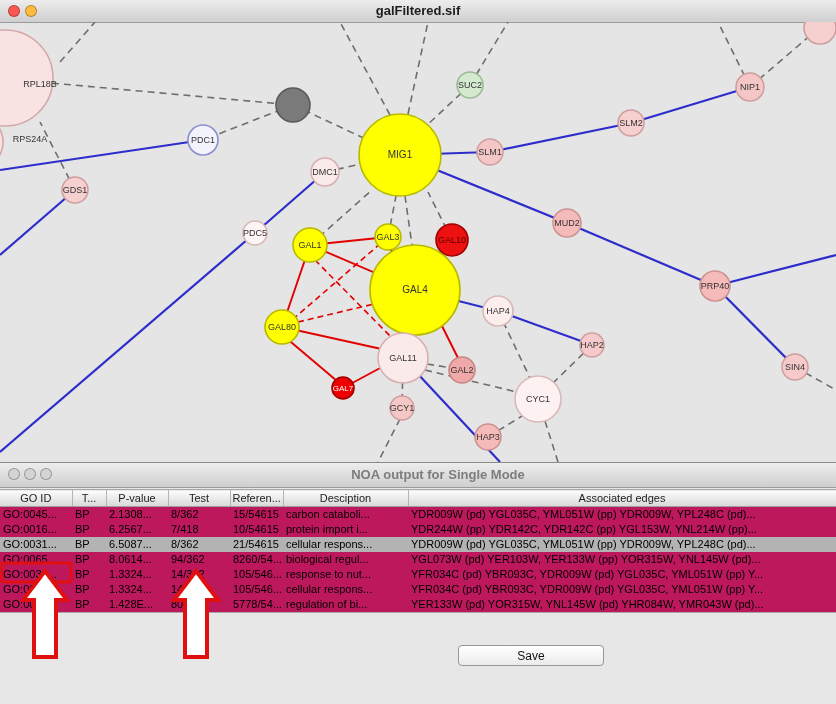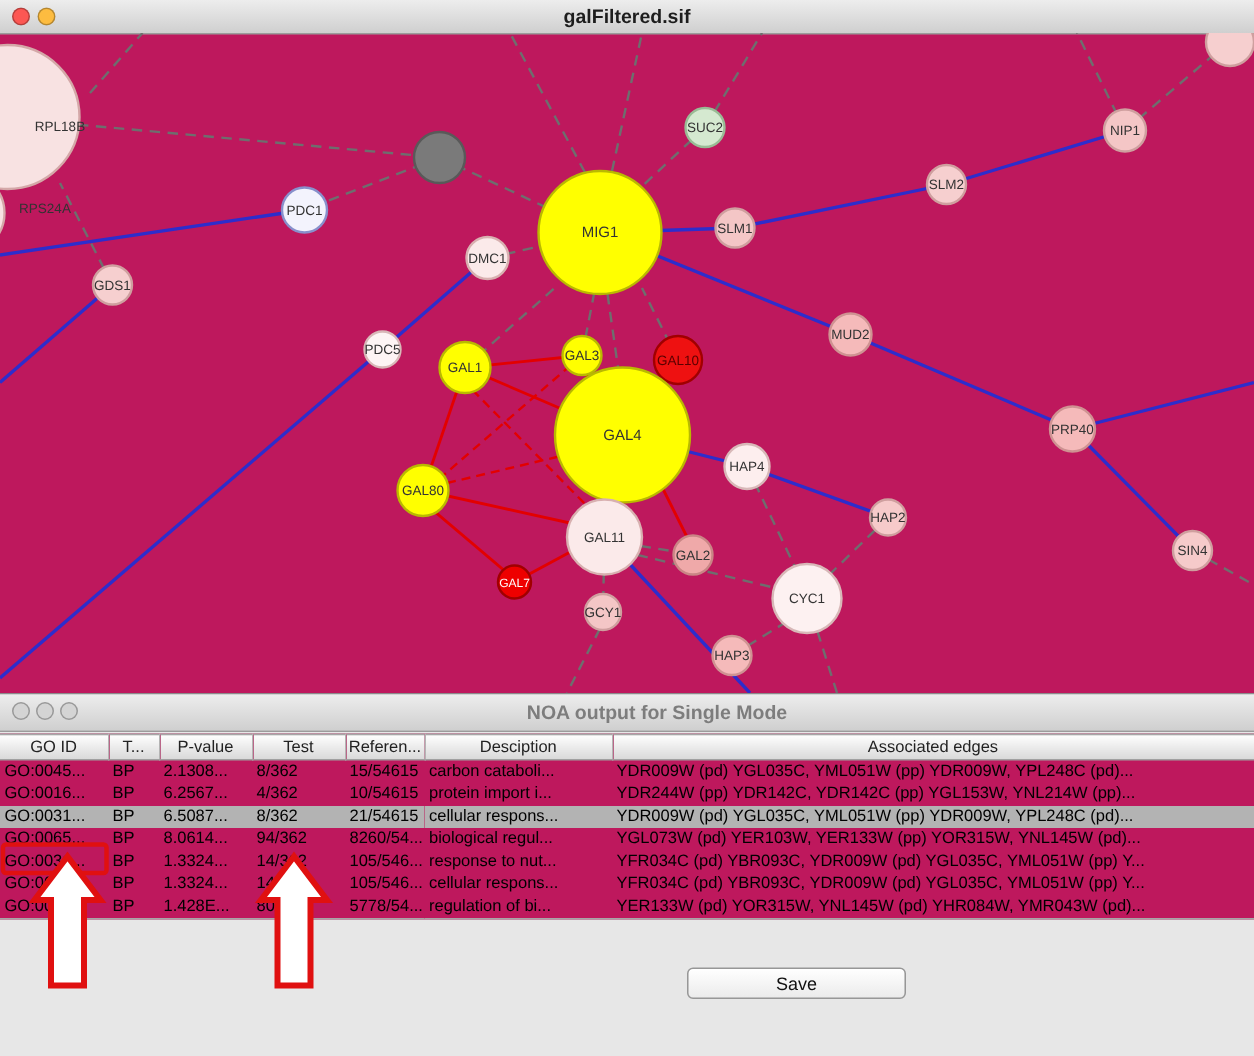--- a/index.html
+++ b/index.html
@@ -13,21 +13,21 @@
   .titlebar .title{position:absolute;left:0;right:0;top:3px;text-align:center;
                    font-size:13px;font-weight:bold;color:#1d1d1d;}
   .titlebar.inactive .title{color:#7d7d7d;padding-left:40px;}
   .dot{position:absolute;top:5px;width:12px;height:12px;border-radius:50%;
        box-sizing:border-box;border:1px solid rgba(0,0,0,.28);}
   .dot.red{left:8px;background:#fc5753;}
   .dot.yellow{left:25px;background:#fdbc40;}
   .dot.gray{background:#d4d4d4;}
 
   
-  .net-window{position:absolute;top:0;left:0;width:836px;height:462px;background:#be185d;}
+  .net-window{position:absolute;top:0;left:0;width:836px;height:462px;background:#e5e5e5;}
   #network-svg{position:absolute;top:22px;left:0;}
   #network-svg .edge{fill:none;}
   #network-svg .edge.blue{stroke:#2d2dcc;stroke-width:2.2;}
   #network-svg .edge.gray{stroke:#6e6e6e;stroke-width:1.6;stroke-dasharray:7 5;}
   #network-svg .edge.red{stroke:#e30000;stroke-width:1.9;}
   #network-svg .edge.red-dashed{stroke:#e30000;stroke-width:1.6;stroke-dasharray:6 4;}
   #network-svg text{font-family:"Liberation Sans",sans-serif;}
 
   
   .noa-window{position:absolute;top:462px;left:0;width:836px;height:242px;
@@ -273,21 +273,21 @@
             <td>2.1308...</td>
             <td>8/362</td>
             <td>15/54615</td>
             <td>carbon cataboli...</td>
             <td>YDR009W (pd) YGL035C, YML051W (pp) YDR009W, YPL248C (pd)...</td>
           </tr>
           <tr>
             <td>GO:0016...</td>
             <td>BP</td>
             <td>6.2567...</td>
-            <td>4/362</td>
+            <td>7/418</td>
             <td>10/54615</td>
             <td>protein import i...</td>
             <td>YDR244W (pp) YDR142C, YDR142C (pp) YGL153W, YNL214W (pp)...</td>
           </tr>
           <tr class="selected">
             <td>GO:0031...</td>
             <td>BP</td>
             <td>6.5087...</td>
             <td>8/362</td>
             <td>21/54615</td>

